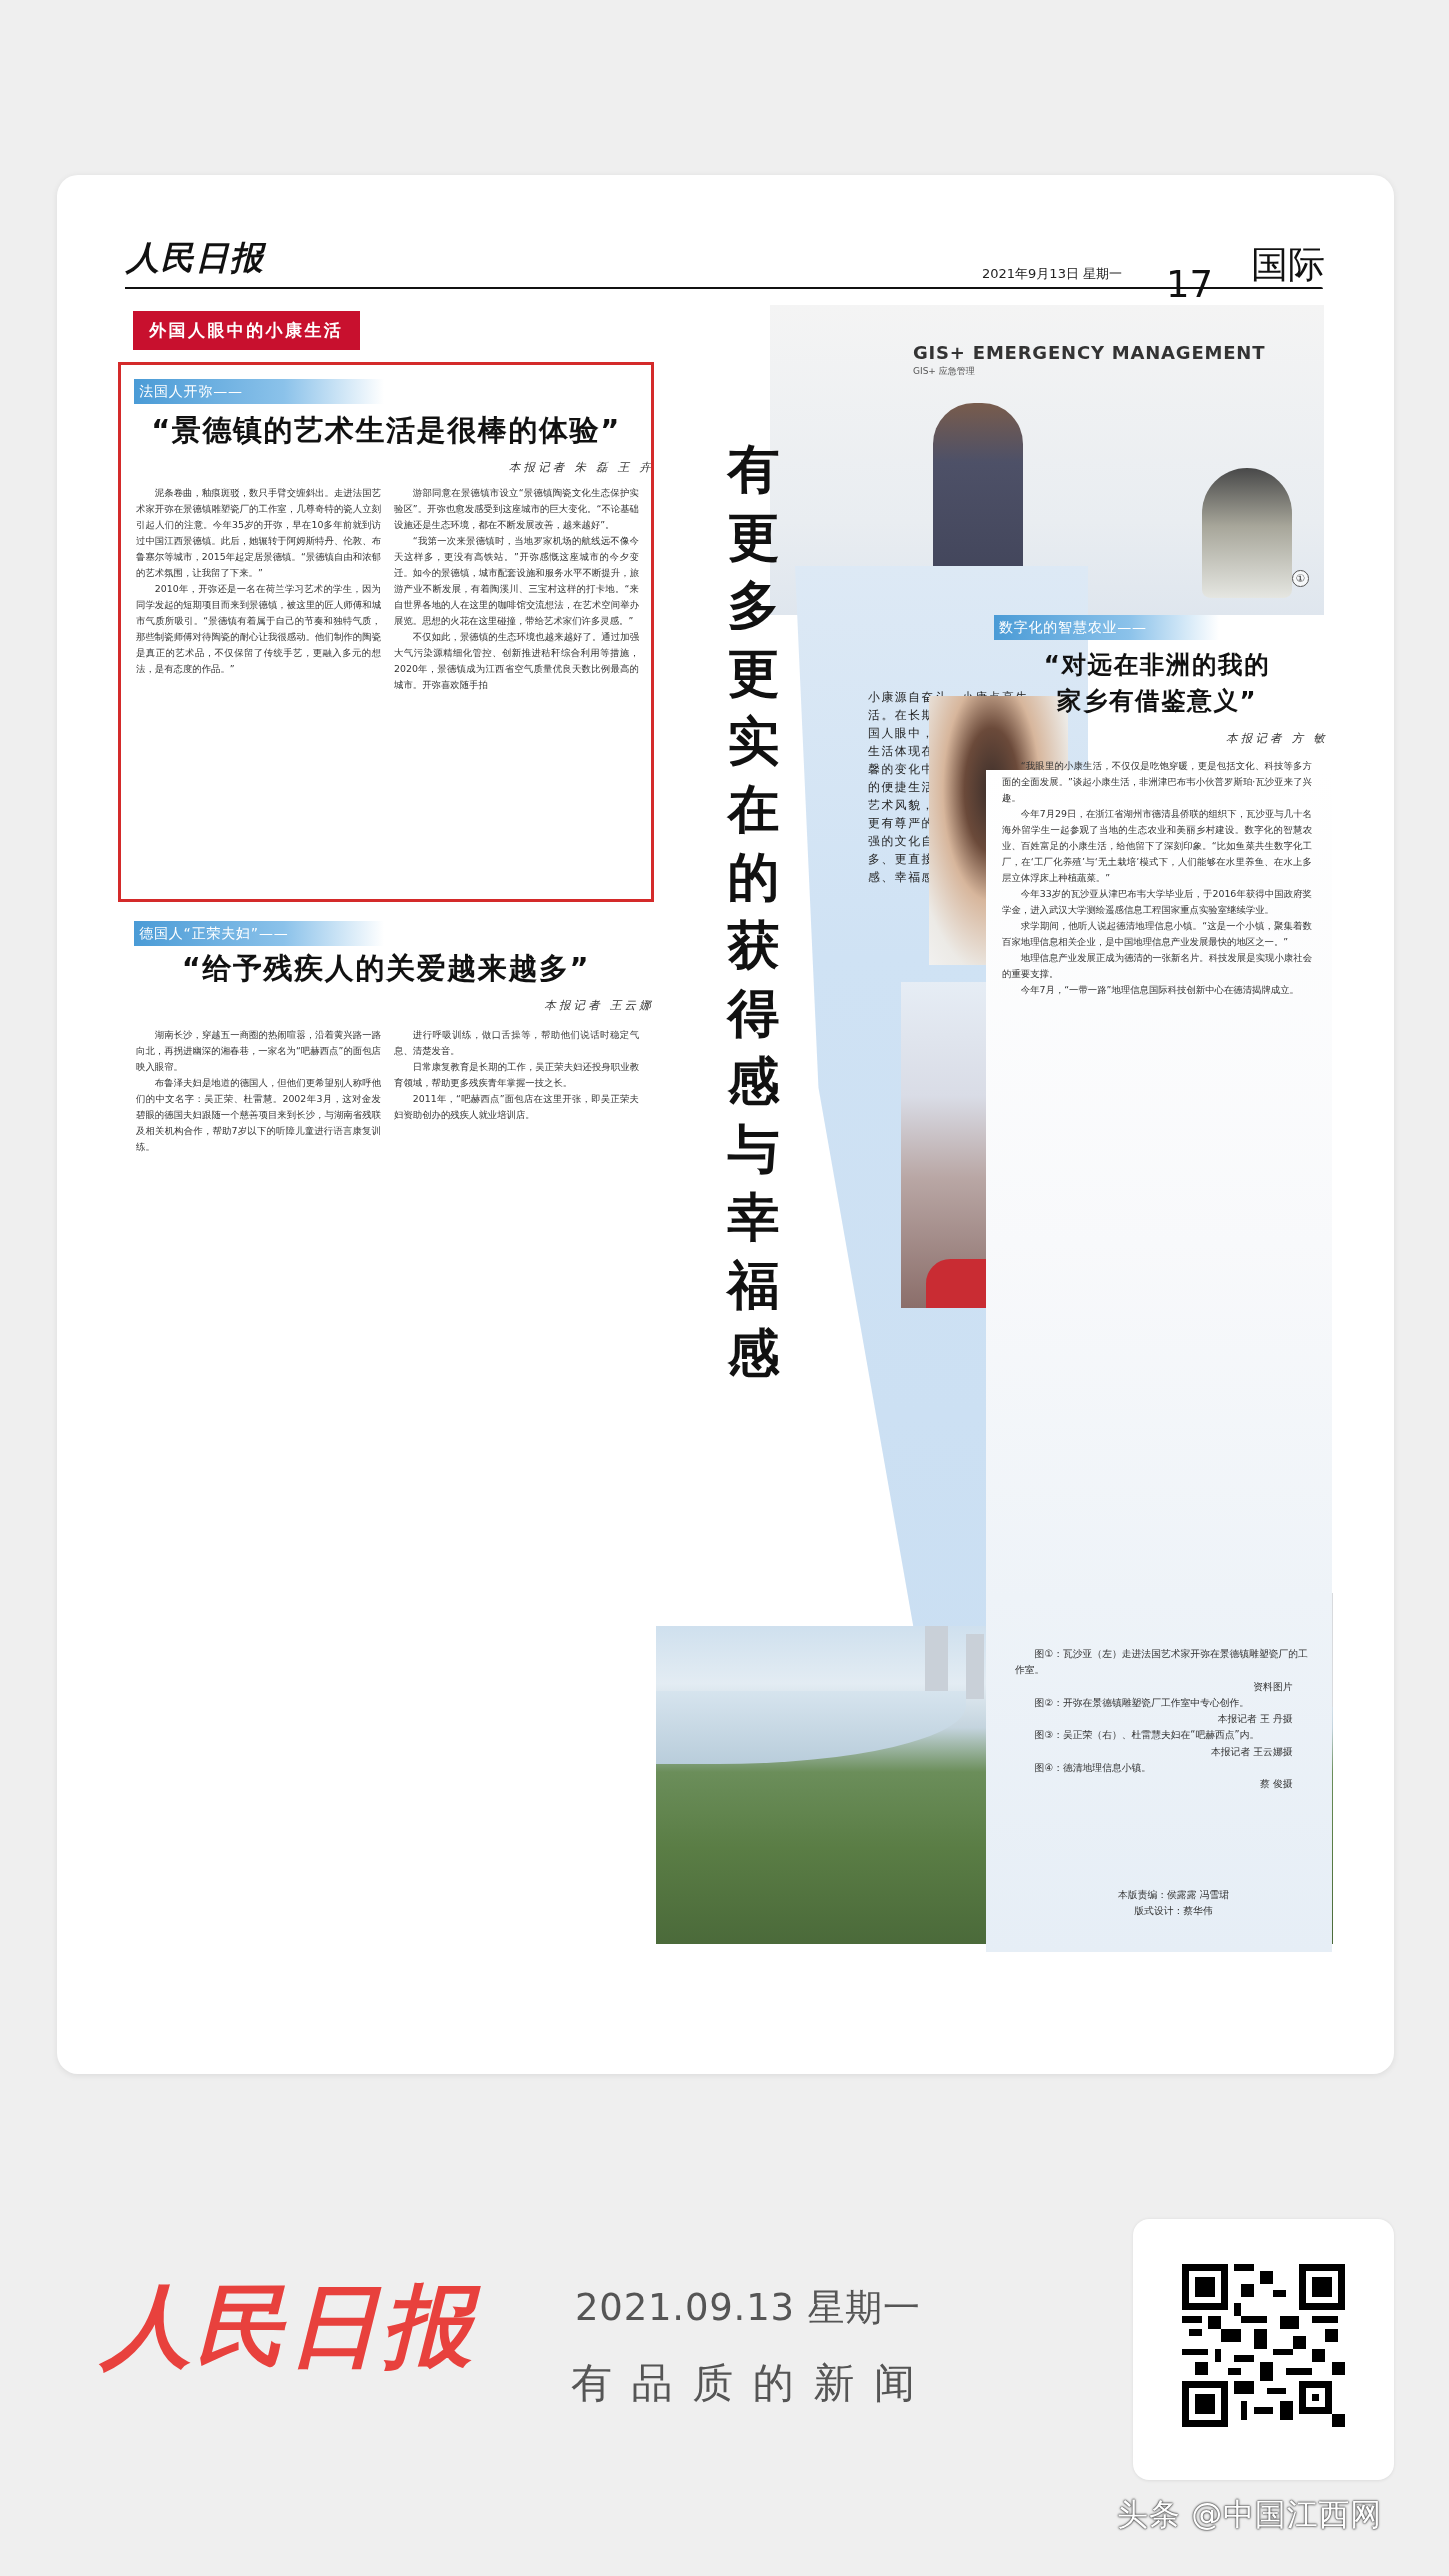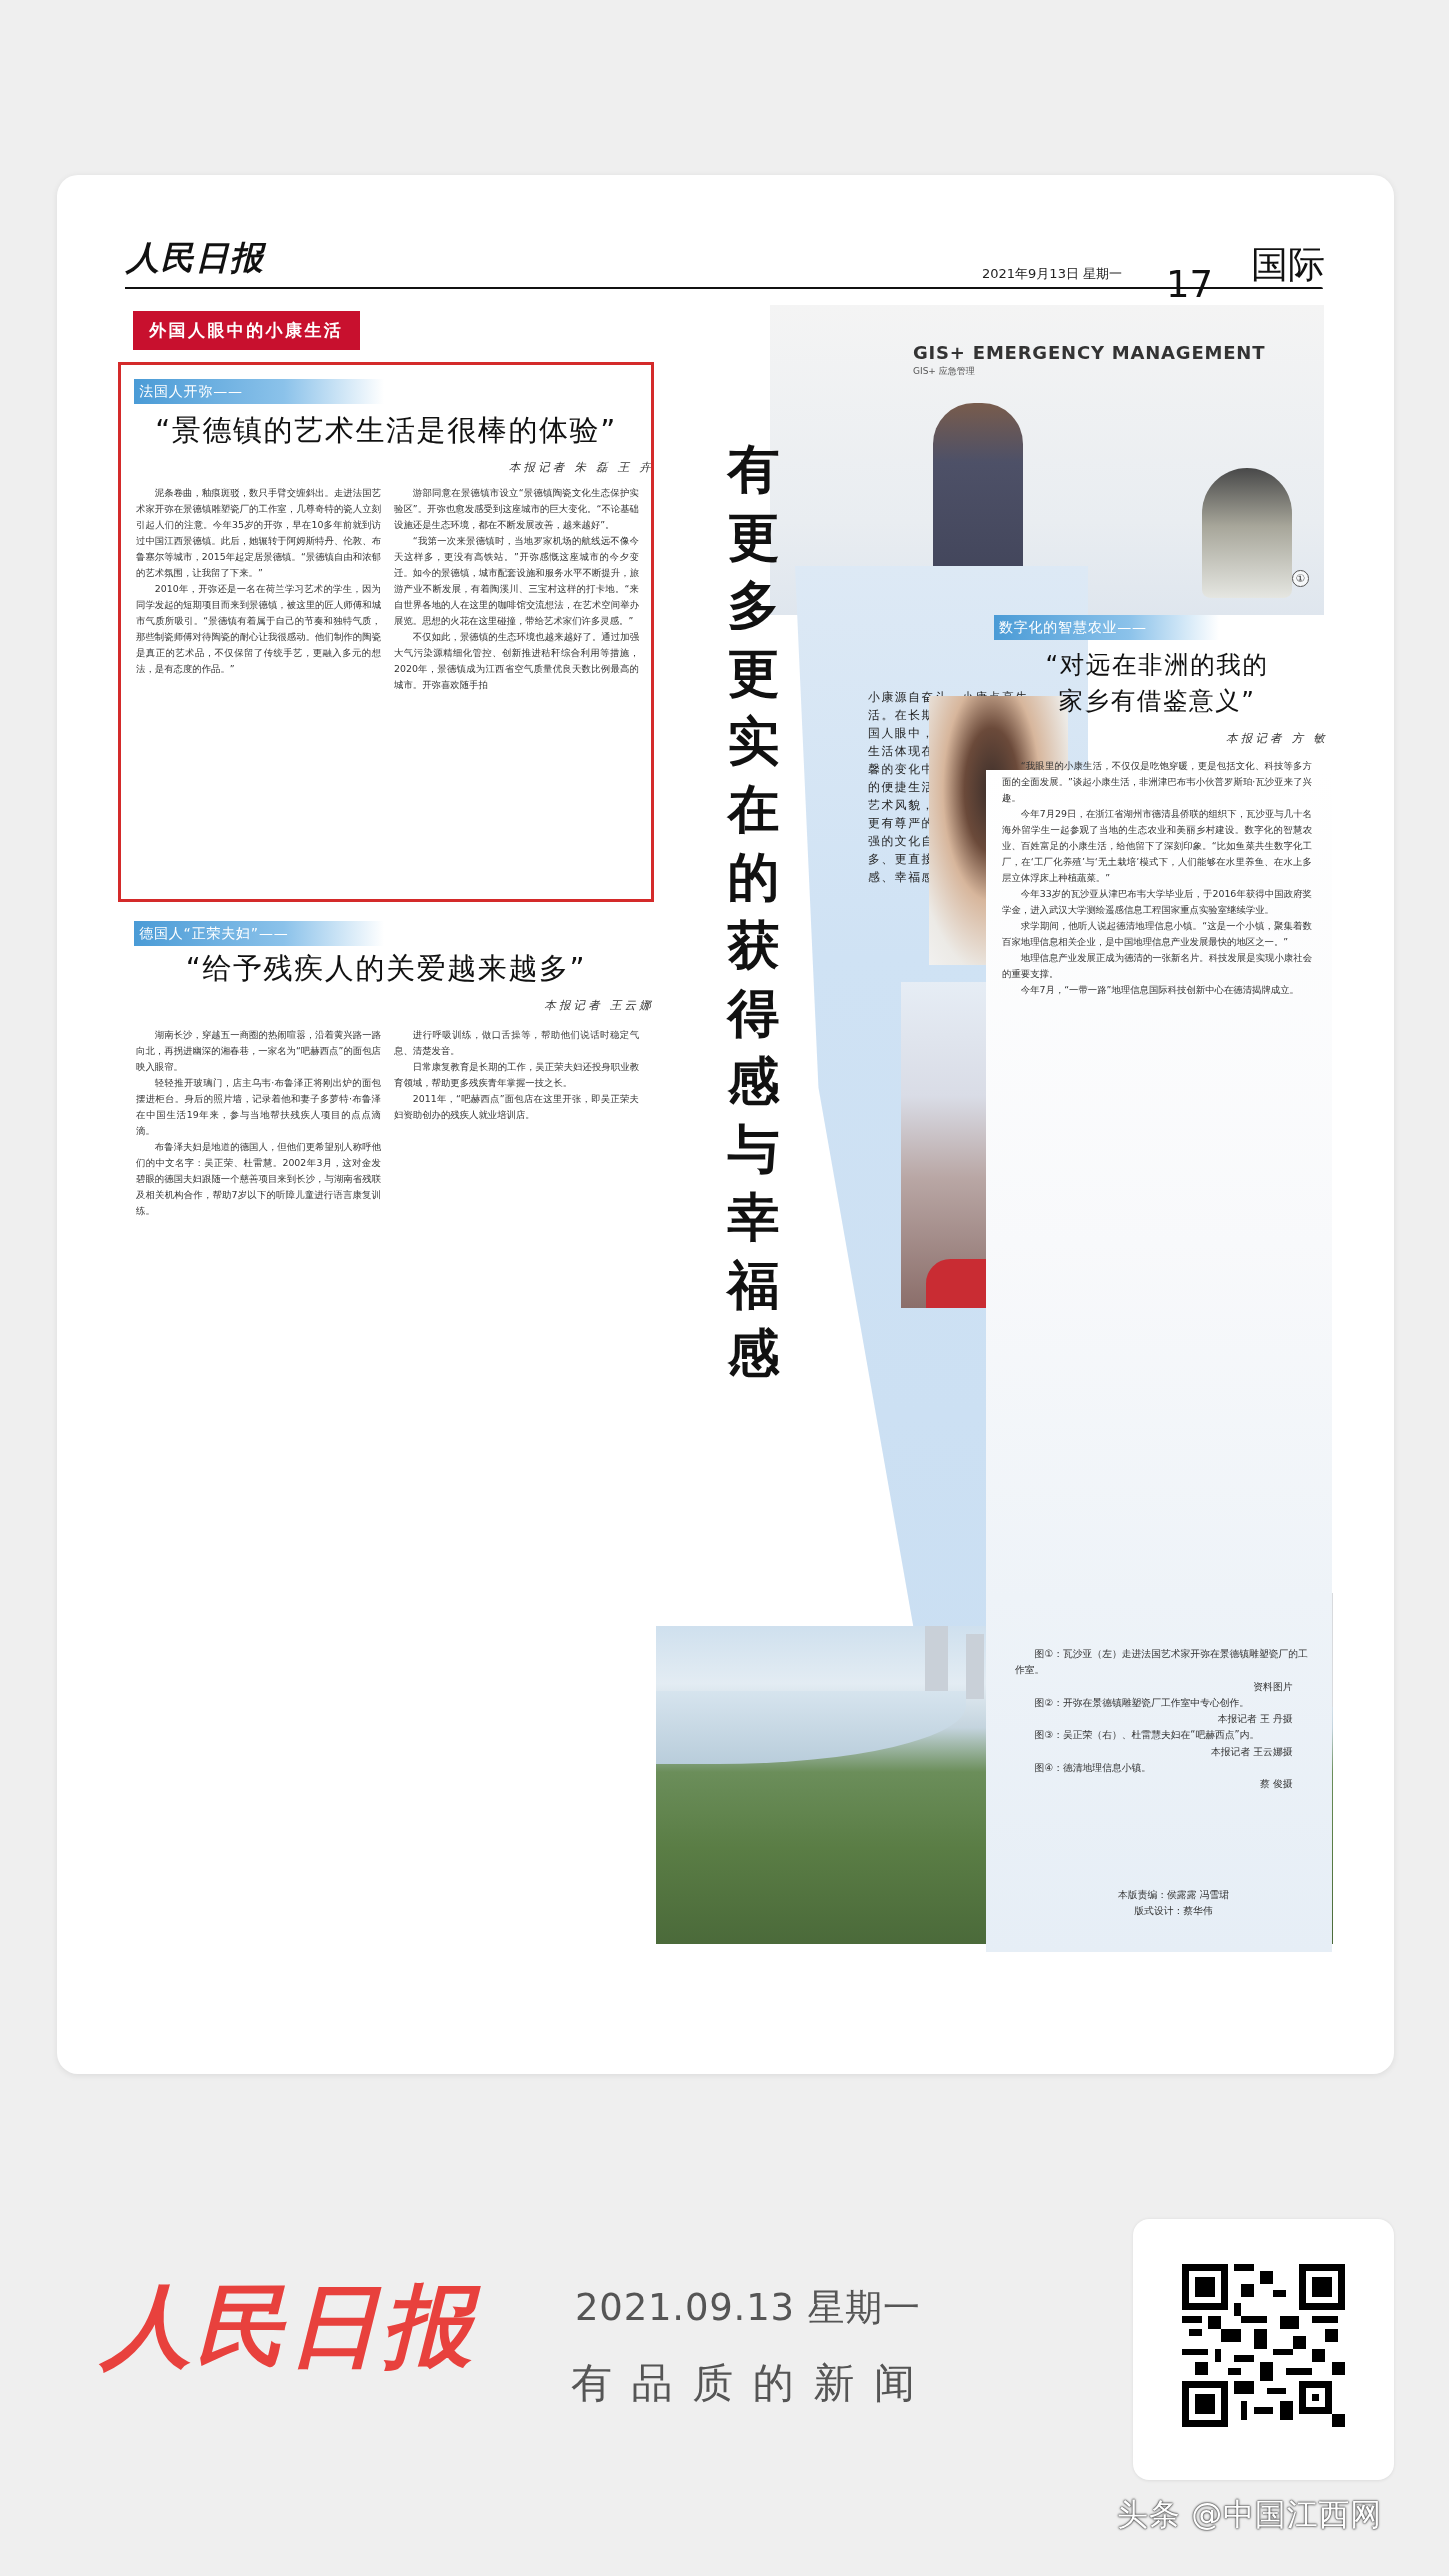--- a/index.html
+++ b/index.html
@@ -8,21 +8,21 @@
   .page{position:absolute;left:118px;top:232px;width:1215px;height:1720px;background:#fff;}
   .masthead{position:absolute;left:0;top:0;width:1215px;height:65px;}
   .logo-small{position:absolute;left:8.2px;top:4.1px;font-family:"DejaVu Serif",serif;font-size:33px;font-style:italic;font-weight:bold;letter-spacing:1.6px;color:#111;}
   .mh-date{position:absolute;left:864px;top:33px;font-size:13px;color:#222;}
   .mh-page{position:absolute;left:1048px;top:8.2px;font-size:37px;color:#111;margin-top:23px;}
   .mh-section{position:absolute;left:1133px;top:8.2px;font-size:37px;color:#111;}
   .mh-rule{position:absolute;left:6.5px;top:55px;width:1198px;height:2.4px;background:#111;border-top-right-radius:16.3px;}
   .section-banner{position:absolute;left:14.7px;top:79px;width:227px;height:39px;background:#c8102e;color:#fff;font-size:17px;font-weight:bold;display:flex;align-items:center;justify-content:center;letter-spacing:2.4px;}
   .redbox{position:absolute;left:0;top:130px;width:536px;height:540px;border:3.3px solid #d42a2a;box-sizing:border-box;}
   .kicker{position:absolute;height:25px;background:linear-gradient(90deg,#4a9bd6 0%,#8bc2ea 60%,rgba(200,225,245,0) 100%);color:#fff;font-size:14px;display:flex;align-items:center;padding-left:4.9px;letter-spacing:0.8px;}
-  .headline{position:absolute;font-size:29px;color:#111;text-align:center;font-weight:normal;letter-spacing:1.6px;}
+  .headline{position:absolute;font-size:29px;color:#111;text-align:center;font-weight:bold;letter-spacing:1.6px;}
   .byline{position:absolute;font-size:11.4px;color:#333;text-align:right;letter-spacing:3.3px;font-style:italic;}
   .col{position:absolute;font-size:9.4px;line-height:16px;color:#333;text-align:justify;}
   .col p{margin:0;text-indent:2em;}
   .hero-area{position:absolute;left:538px;top:73px;width:677px;height:1639px;overflow:hidden;}
   .photo1{position:absolute;left:114px;top:0;width:554px;height:310px;background:linear-gradient(180deg,#f4f4f4 0%,#e9edf1 70%,#dfe6ee 100%);}
   .gis-sign{position:absolute;left:143px;top:37px;font-size:18px;color:#333;letter-spacing:0.8px;font-weight:bold;}
   .gis-sub{position:absolute;left:143px;top:60px;font-size:9px;color:#555;}
   .person1{position:absolute;left:163px;top:98px;width:90px;height:196px;background:linear-gradient(180deg,#6b4b3a 0%,#3c3f58 30%,#2e3148 100%);border-radius:41px 41px 8.2px 8.2px;opacity:.9;}
   .person2{position:absolute;left:432px;top:163px;width:90px;height:130px;background:linear-gradient(180deg,#2b2b2b 0%,#9c9a8b 45%,#e6e6df 100%);border-radius:45px 45px 8.2px 8.2px;opacity:.85;}
   .skybg{position:absolute;left:139px;top:261px;width:293px;height:1304px;background:linear-gradient(180deg,#dde9f5 0%,#cfe2f4 30%,#c9def2 100%);clip-path:polygon(0 0,100% 0,100% 100%,55% 100%,8% 40%);}
@@ -114,21 +114,20 @@
     <p>游部同意在景德镇市设立“景德镇陶瓷文化生态保护实验区”。开弥也愈发感受到这座城市的巨大变化。“不论基础设施还是生态环境，都在不断发展改善，越来越好”。</p>
     <p>“我第一次来景德镇时，当地罗家机场的航线远不像今天这样多，更没有高铁站。”开弥感慨这座城市的今夕变迁。如今的景德镇，城市配套设施和服务水平不断提升，旅游产业不断发展，有着陶溪川、三宝村这样的打卡地。“来自世界各地的人在这里的咖啡馆交流想法，在艺术空间举办展览。思想的火花在这里碰撞，带给艺术家们许多灵感。”</p>
     <p>不仅如此，景德镇的生态环境也越来越好了。通过加强大气污染源精细化管控、创新推进秸秆综合利用等措施，2020年，景德镇成为江西省空气质量优良天数比例最高的城市。开弥喜欢随手拍</p>
   </div>
 
   <div class="kicker" style="left:16.3px;top:689px;width:245px;">德国人“正荣夫妇”——</div>
   <div class="headline" style="left:0;top:717px;width:536px;">“给予残疾人的关爱越来越多”</div>
   <div class="byline" style="left:0;top:766px;width:536px;">本报记者  王云娜</div>
   <div class="col" style="left:18px;top:795px;width:245px;">
     <p>湖南长沙，穿越五一商圈的热闹喧嚣，沿着黄兴路一路向北，再拐进幽深的湘春巷，一家名为“吧赫西点”的面包店映入眼帘。</p>
-    <p>轻轻推开玻璃门，店主乌韦·布鲁泽正将刚出炉的面包摆进柜台。身后的照片墙，记录着他和妻子多萝特·布鲁泽在中国生活19年来，参与当地帮扶残疾人项目的点点滴滴。</p>
     <p>布鲁泽夫妇是地道的德国人，但他们更希望别人称呼他们的中文名字：吴正荣、杜雷慧。2002年3月，这对金发碧眼的德国夫妇跟随一个慈善项目来到长沙，与湖南省残联及相关机构合作，帮助7岁以下的听障儿童进行语言康复训练。</p>
   </div>
   <div class="col" style="left:276px;top:795px;width:245px;">
     <p>进行呼吸训练，做口舌操等，帮助他们说话时稳定气息、清楚发音。</p>
     <p>日常康复教育是长期的工作，吴正荣夫妇还投身职业教育领域，帮助更多残疾青年掌握一技之长。</p>
     <p>2011年，“吧赫西点”面包店在这里开张，即吴正荣夫妇资助创办的残疾人就业培训店。</p>
   </div>
 
   <div class="right-col-bg"></div>
   <div class="kicker" style="left:876px;top:383px;width:220px;">数字化的智慧农业——</div>

